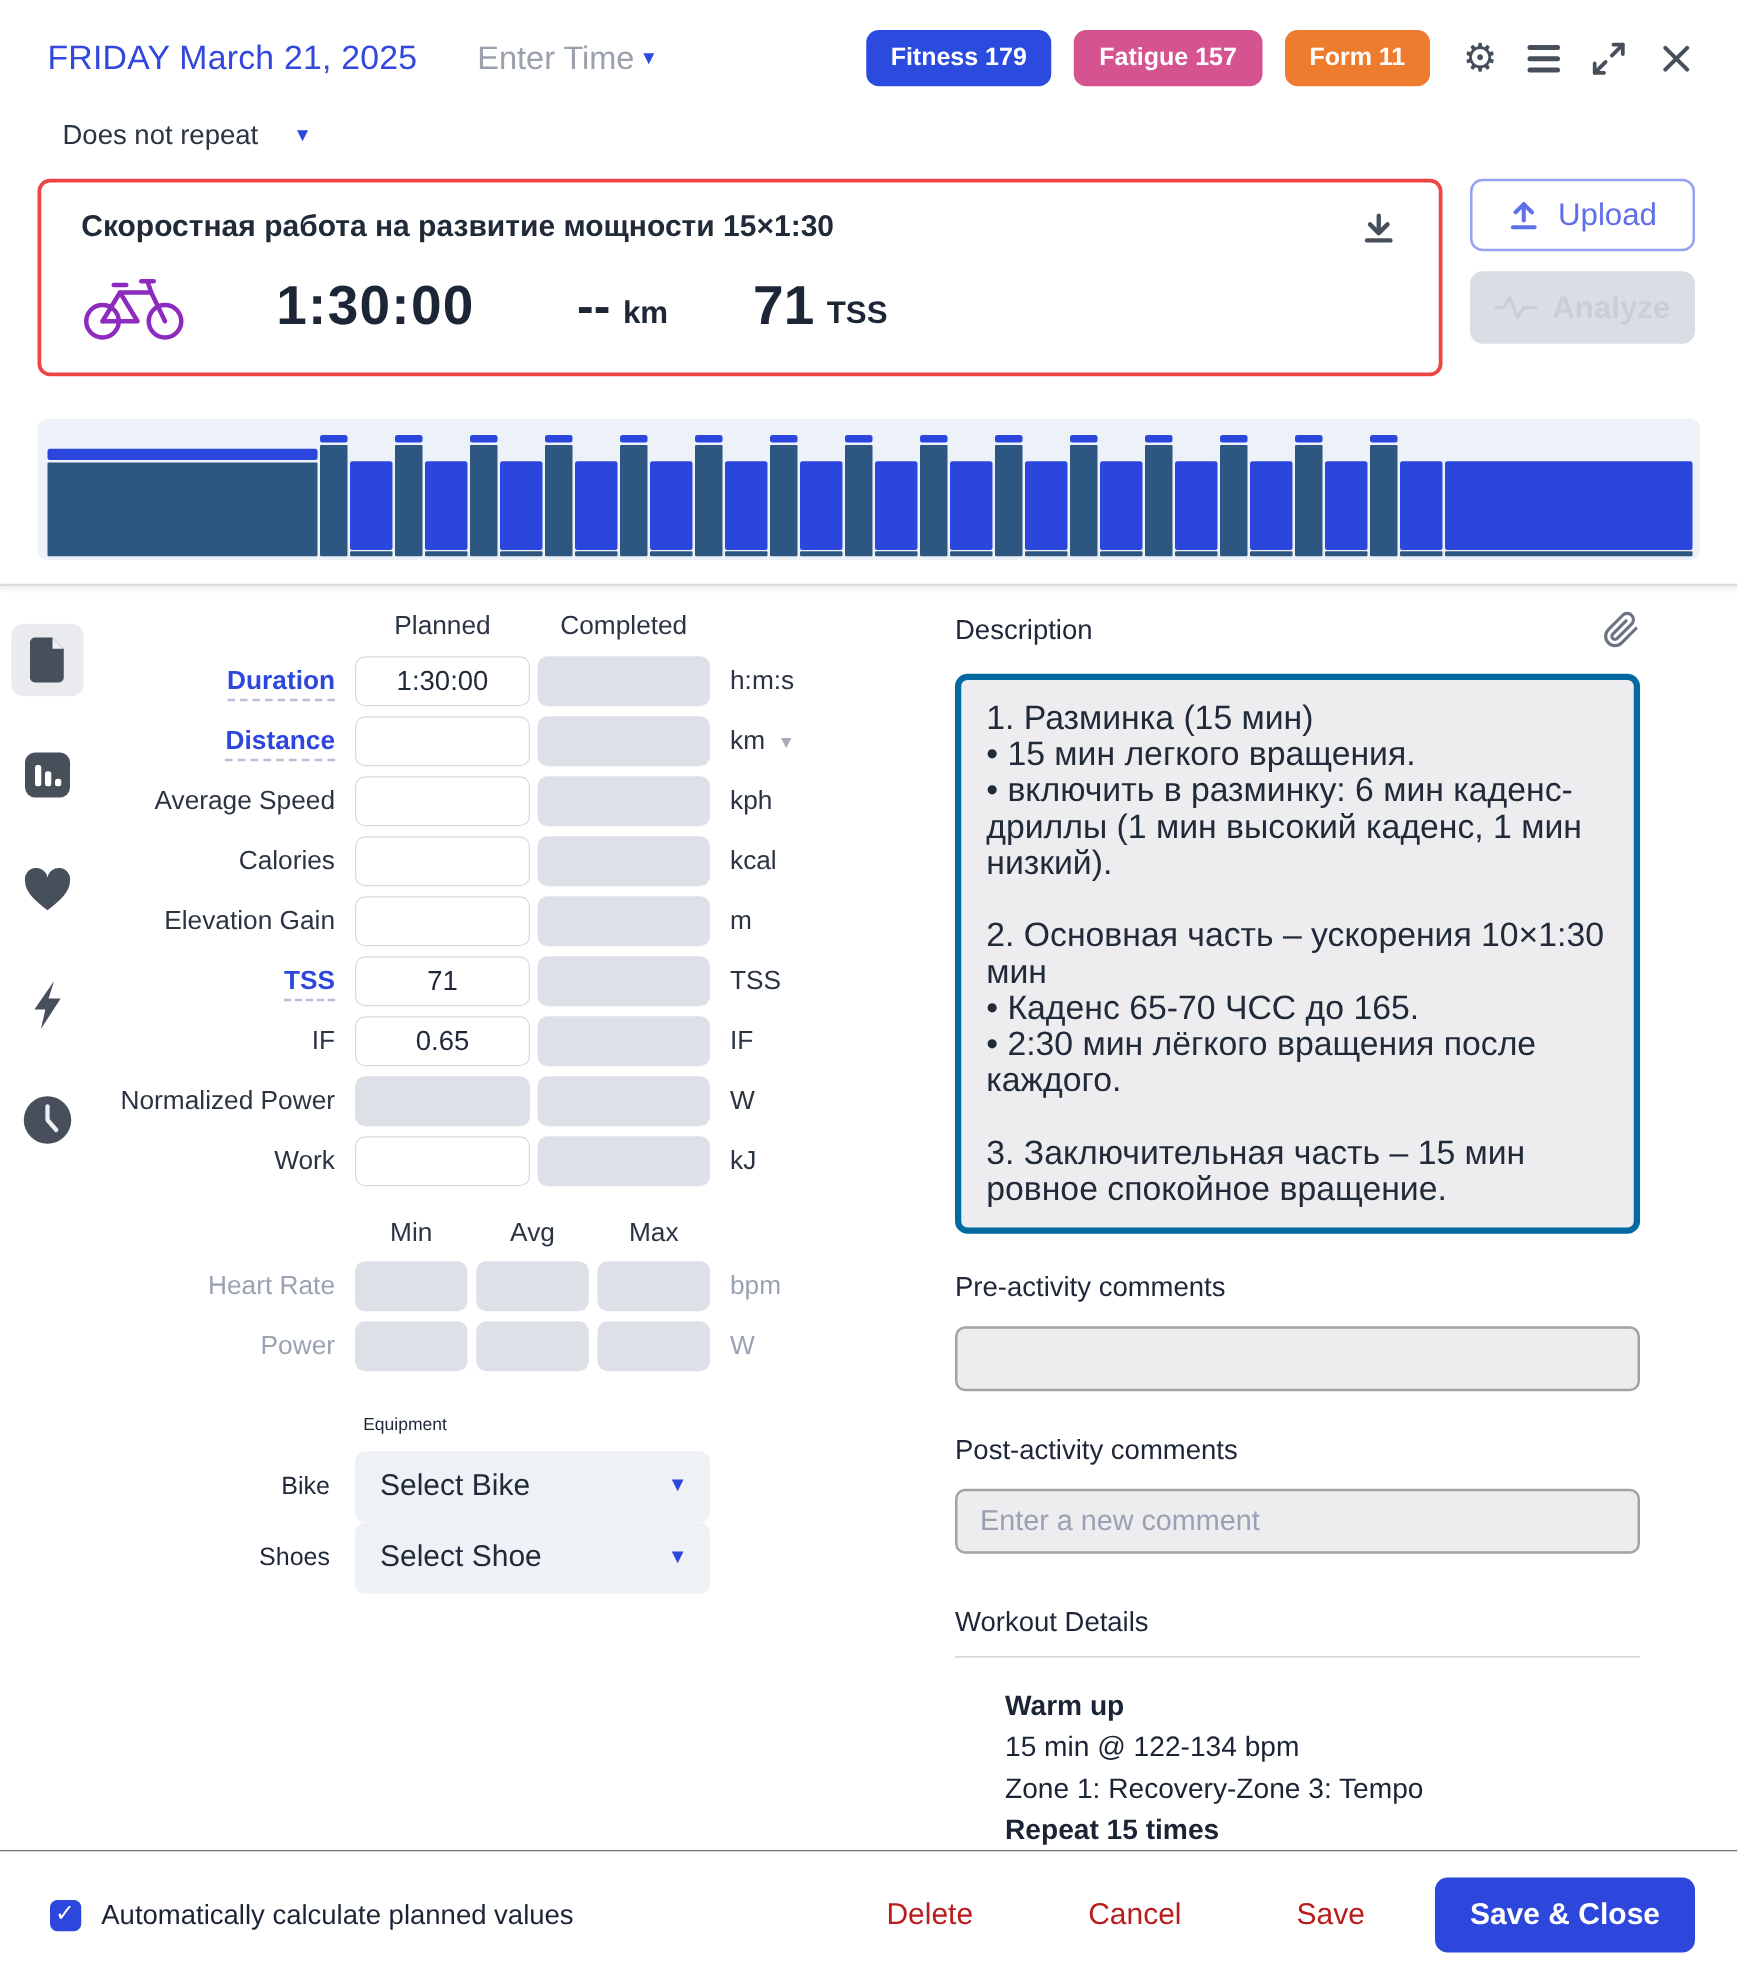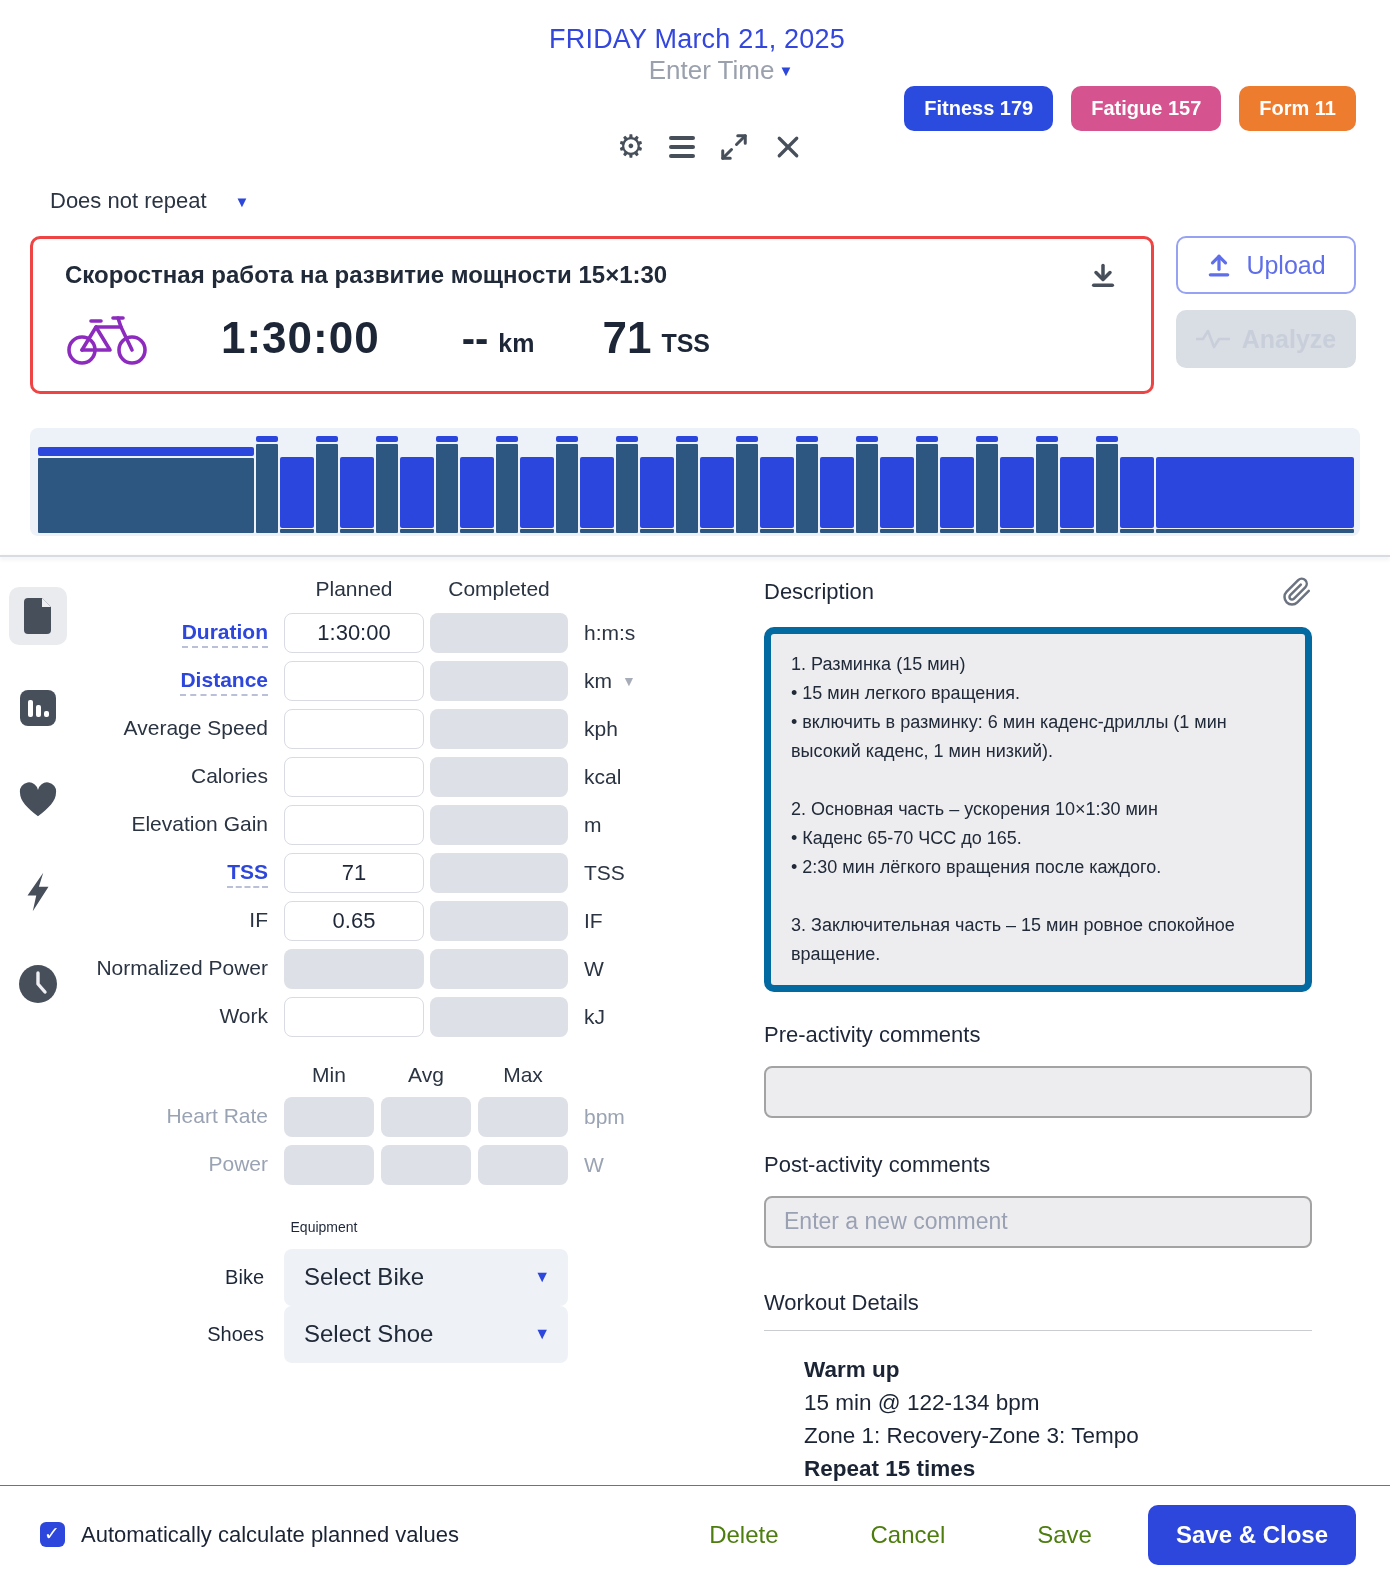--- a/index.html
+++ b/index.html
@@ -2,21 +2,21 @@
 <html><head>
 <meta charset="utf-8">
 <style>
   * { margin:0; padding:0; box-sizing:border-box; }
   html,body { width:1390px; height:1584px; overflow:hidden; background:#fff;
     font-family:"Liberation Sans","DejaVu Sans",sans-serif; color:#1e2738; }
   .page { width:1390px; height:1584px; display:flex; flex-direction:column; background:#fff; border-radius:14px 14px 0 0; }
 
   
   .top { padding:24px 34px 0 38px; }
-  .hrow { display:flex; align-items:center;flex-direction:column; }
+  .hrow { display:flex; align-items:center; }
   .date { color:#3347dd; font-size:27px; font-weight:500; letter-spacing:.2px; }
   .enter-time { color:#9aa1ad; font-size:26px; margin-left:48px; display:flex; align-items:center; gap:4px; cursor:pointer; }
   .tri { color:#2d46dc; font-size:15px; line-height:1; }
   .badges { margin-left:auto; display:flex; gap:18px; align-items:center; }
   .badge { color:#fff; font-size:20px; font-weight:700; padding:11px 20px; border-radius:10px; white-space:nowrap; }
   .badge.fitness { background:#2b4bdf; }
   .badge.fatigue { background:#d5538e; }
   .badge.form    { background:#ee7c2f; }
   .hicons { display:flex; align-items:center; gap:24px; margin-left:26px; color:#474f5b; }
   .gear-glyph { font-size:31px; line-height:1; }
@@ -94,37 +94,37 @@
 
   .equip-title { margin:34px 0 14px 0; padding-left:204px; width:284px; text-align:center; font-size:14px; color:#1e2738; }
   .erow { display:flex; align-items:center; }
   .e-label { width:204px; text-align:right; padding-right:20px; font-size:20px; color:#1e2738; }
   .select { width:284px; height:57px; background:#eef1f6; border-radius:8px; display:flex; align-items:center;
     padding:0 18px 0 20px; font-size:24px; color:#212a38; cursor:pointer; }
   .select .tri { margin-left:auto; font-size:16px; }
 
   .rightcol { width:548px; margin-left:26px; }
   .r-head { display:flex; align-items:center; font-size:22px; color:#1e2738; }
-  .descbox { margin-top:20px; background:#ededf0; border:7px solid #0369a1; border-radius:10px;
-    padding:16px 20px; font-size:18px; line-height:29px; color:#212a38; white-space:pre-wrap; }
+  .descbox { margin-top:20px; background:#ededf0; border:5px solid #0369a1; border-radius:10px;
+    padding:16px 20px; font-size:27px; line-height:29px; color:#212a38; white-space:pre-wrap; }
   .cmt-title { margin-top:30px; font-size:22px; color:#1e2738; }
   .cmtbox { margin-top:18px; width:100%; height:52px; background:#ededf0; border:2px solid #a3a3a3; border-radius:8px;
     font-size:23px; color:#212a38; padding:0 18px; font-family:inherit; }
   .cmtbox::placeholder { color:#9aa1b3; }
   .wd-title { margin-top:42px; font-size:22px; color:#1e2738; padding-bottom:14px; border-bottom:1px solid #c9ccd1; }
   .wd-body { margin:22px 0 0 40px; font-size:22.5px; line-height:33px; color:#1b2434; }
   .wd-body .b { font-weight:700; }
 
   
   .footer { border-top:1px solid #737373; height:112px; display:flex; align-items:center; padding:0 34px 0 40px; }
   .chk { width:25px; height:25px; background:#2d46dc; border-radius:6px; position:relative; cursor:pointer; flex:0 0 auto; }
   .chk::after { content:"✓"; position:absolute; left:4px; top:0px; color:#fff; font-size:19px; font-weight:700; }
   .chk-label { margin-left:16px; font-size:22px; color:#1b2434; }
   .f-links { margin-left:auto; display:flex; align-items:center; gap:92px; }
-  .f-link { color:#4d7c0f; font-size:24px; cursor:pointer; text-decoration:none; }
+  .f-link { color:#b91c1c; font-size:24px; cursor:pointer; text-decoration:none; }
   .btn-primary { margin-left:56px; background:#2d46dc; color:#fff; font-size:24px; font-weight:700;
     border:none; border-radius:10px; padding:16px 28px; cursor:pointer; }
 
   svg { display:block; }
 </style>
 </head>
 <body>
 
 <div class="page">
 

